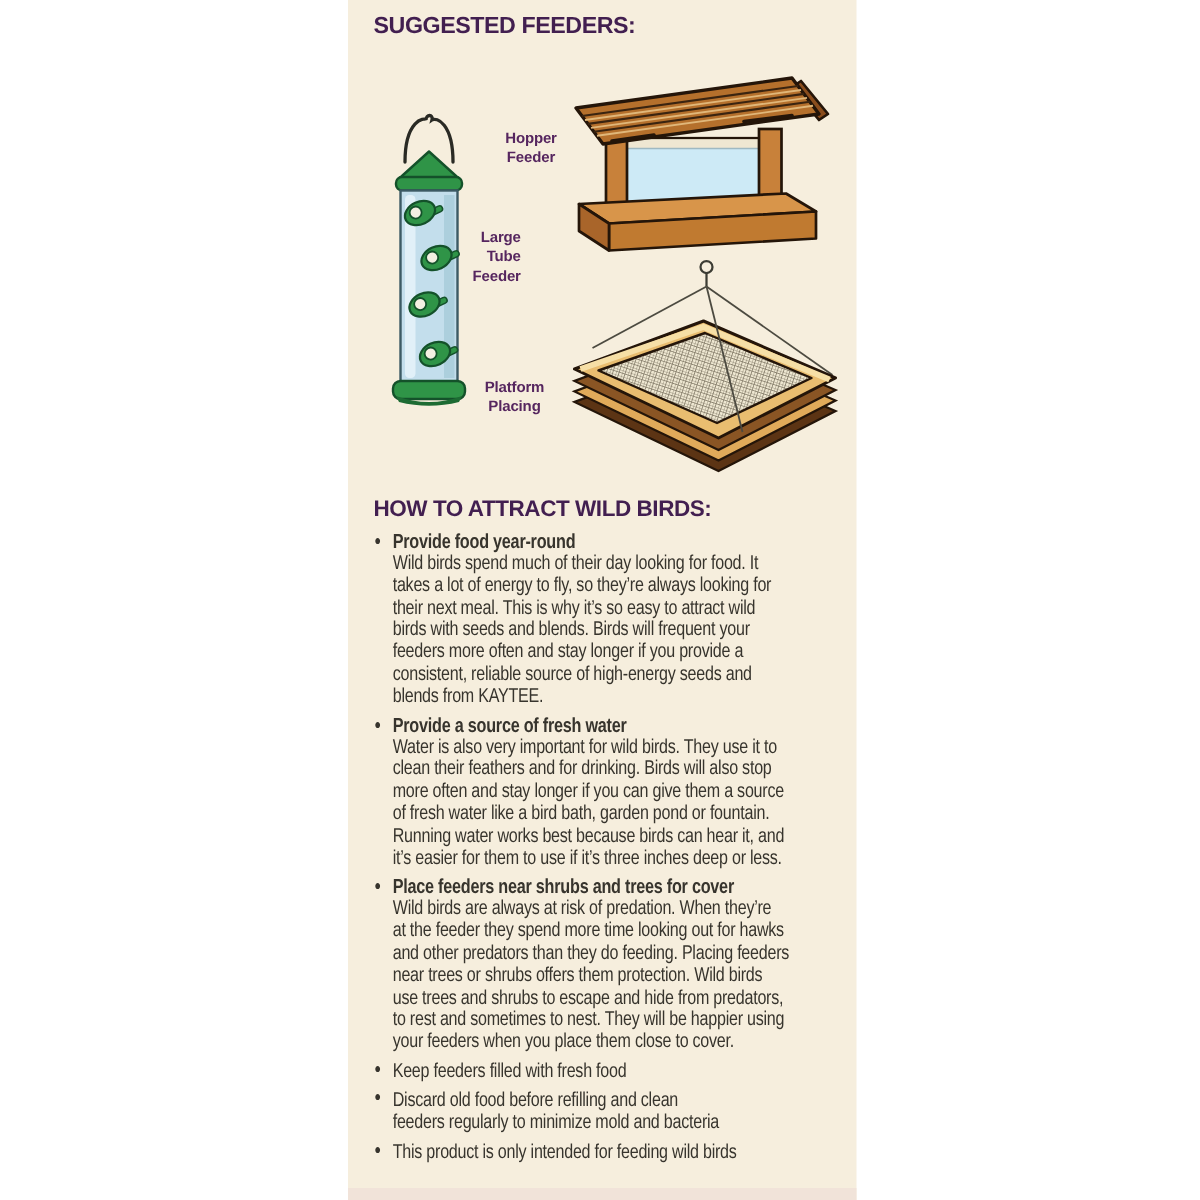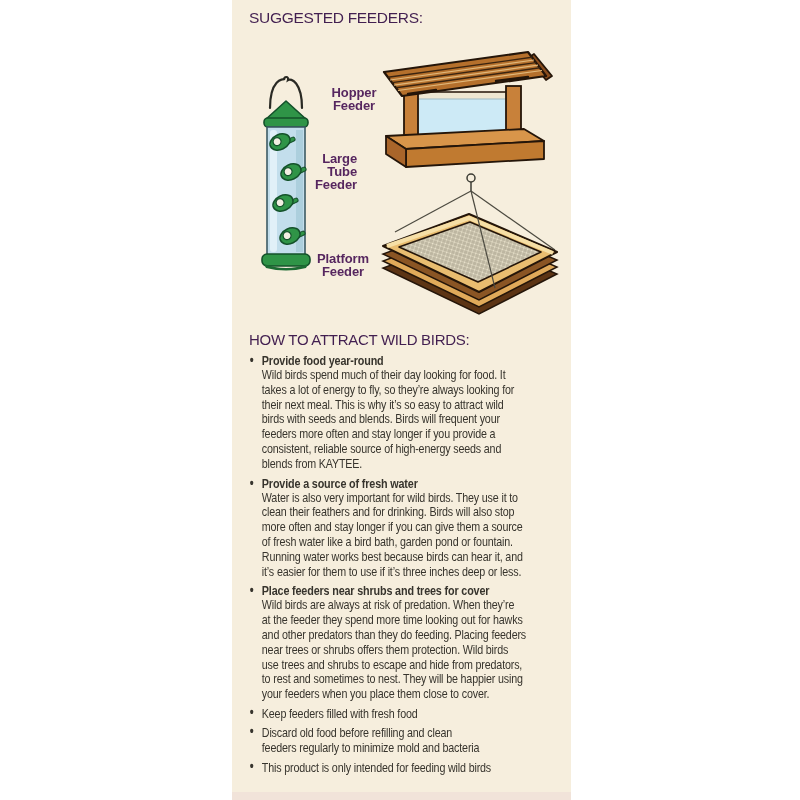--- a/index.html
+++ b/index.html
@@ -12,35 +12,35 @@
   body{
     width:800px;height:800px;background:#ffffff;position:relative;
     font-family:"Liberation Sans",sans-serif;overflow:hidden;
   }
   .panel{
     position:absolute;left:232px;top:0;width:339px;height:800px;
     background:var(--panel-bg,#f6eedd);box-sizing:border-box;
   }
   .h-main{
     margin:0;padding:9px 0 0 17px;
-    font-size:15.5px;font-weight:normal;letter-spacing:-0.3px;
+    font-size:15.5px;font-weight:bold;letter-spacing:-0.3px;
     color:var(--heading-purple,#421f50);
   }
   .illustrations{position:relative;height:296px;margin-top:2px;}
   .illo{position:absolute;}
   .feeder-label{
-    position:absolute;font-size:13px;font-weight:bold;line-height:12.8px;
+    position:absolute;font-size:10px;font-weight:bold;line-height:12.8px;
     color:var(--label-purple,#56265f);white-space:pre-line;letter-spacing:-0.1px;
   }
   .lbl-hopper{left:92px;top:58px;width:60px;text-align:center;}
   .lbl-tube{left:83px;top:124px;text-align:right;}
   .lbl-platform{left:76px;top:224px;width:70px;text-align:center;}
   .text-col{margin:0 10px 0 17px;width:312px;}
   .h-sec{
-    margin:6px 0 5px 0;font-size:15px;font-weight:normal;letter-spacing:-0.3px;
+    margin:6px 0 5px 0;font-size:15px;font-weight:bold;letter-spacing:-0.3px;
     color:var(--heading-purple,#421f50);
   }
   .cond{
     transform:scaleX(0.8);transform-origin:0 0;width:125%;
     color:var(--body-text,#37342d);
   }
   .bullet-item{position:relative;padding-left:16px;margin:0 0 4px 0;}
   .bullet-item::before{
     content:"\2022";position:absolute;left:1px;top:-1px;font-weight:bold;font-size:14px;
   }
@@ -143,21 +143,21 @@
       <polygon points="97,52 168,82 105,112 26,77" fill="url(#mesh)" stroke="var(--outline-dark,#241509)" stroke-width="1.6" stroke-linejoin="round"></polygon>
       <line x1="98" y1="21" x2="122" y2="118" stroke="#4c4a40" stroke-width="1.2"></line>
     </svg>
 
     <div class="feeder-label lbl-hopper">Hopper
 Feeder</div>
     <div class="feeder-label lbl-tube">Large
 Tube
 Feeder</div>
     <div class="feeder-label lbl-platform">Platform
-Feeder</div>
+Placing</div>
   </div>
 
   <div class="text-col">
     <div class="h-sec">HOW TO ATTRACT WILD BIRDS:</div>
 
     <div class="cond">
       <div class="bullet-item">
         <div class="bullet-title">Provide food year-round</div>
         <div class="bullet-body">Wild birds spend much of their day looking for food. It
 takes a lot of energy to fly, so they’re always looking for

